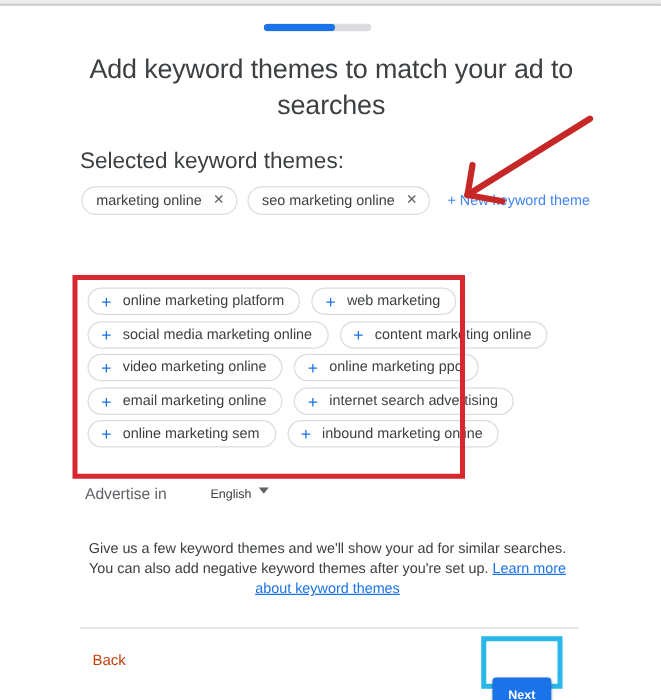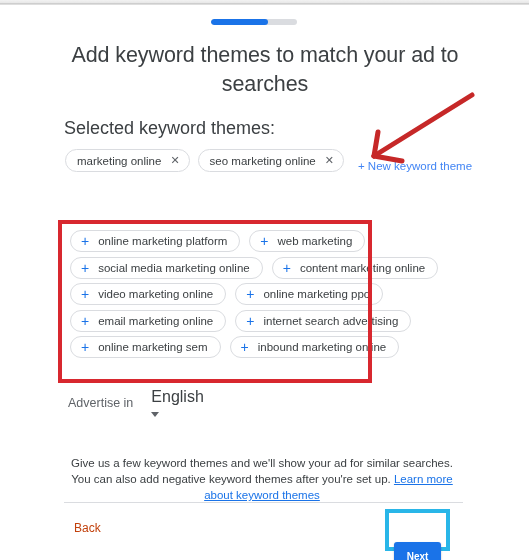--- a/index.html
+++ b/index.html
@@ -63,21 +63,21 @@
     font-weight: 400;
   }
   .lbl-selected { left: 64px; top: 118px; }
   .lbl-suggested { left: 64px; top: 198px; }
 
   
   .selected-row {
     position: absolute;
     left: 65px; top: 149px;
     display: flex;
-    align-items: flex-end;
+    align-items: center;
     gap: 8px;
   }
   .chip-selected {
     display: inline-flex;
     align-items: center;
     gap: 9px;
     height: 23px;
     padding: 0 9px 0 11px;
     border: 1px solid #dadce0;
     border-radius: 12px;
@@ -142,53 +142,51 @@
     font-weight: 400;
     display: inline-block;
   }
 
   
   .advertise-row {
     position: absolute;
     left: 68px; top: 388px;
     display: flex;
     align-items: center;
-    gap: 18px;
+    gap: 35px;
   }
   .advertise-label {
     font-size: 12.5px;
     color: #5f6368;
   }
   .lang-select {
     display: inline-flex;
     align-items: flex-start;
     gap: 6px;
-    font-size: 16px;
-    color: #3c4043;
-    cursor: pointer;
-    flex-direction: column;
+    font-size: 10px;
+    color: #3c4043;
+    cursor: pointer;
   }
   .caret {
     width: 0; height: 0;
     border-left: 4px solid transparent;
     border-right: 4px solid transparent;
     border-top: 5px solid #5f6368;
     display: inline-block;
   }
 
   
   .helper-text {
     position: absolute;
     left: 62px; top: 431px;
     width: 400px;
     text-align: center;
     font-size: 11.5px;
     line-height: 16px;
     color: #3c4043;
-    margin-top: 24px;
   }
   .helper-link {
     color: #1a73e8;
     text-decoration: underline;
     cursor: pointer;
   }
 
   
   .footer-divider {
     position: absolute;

